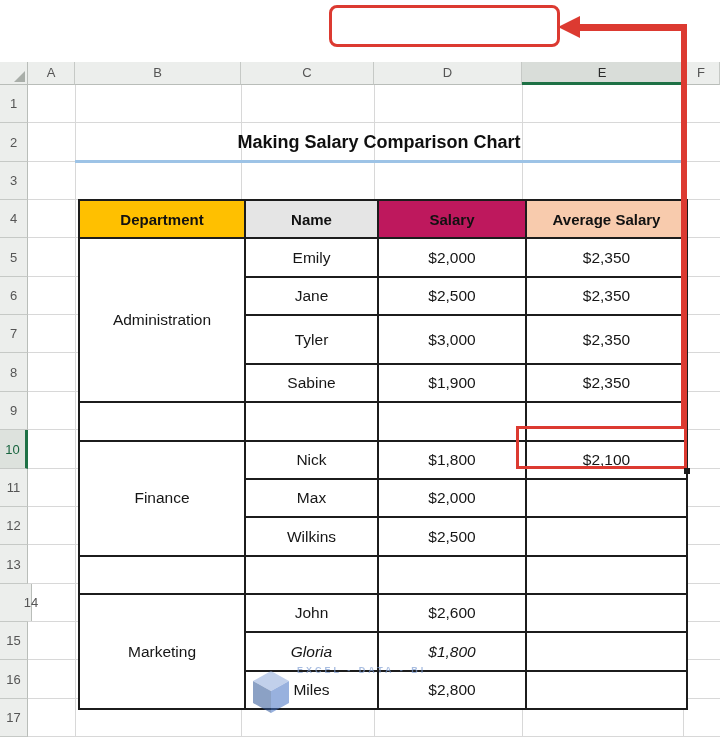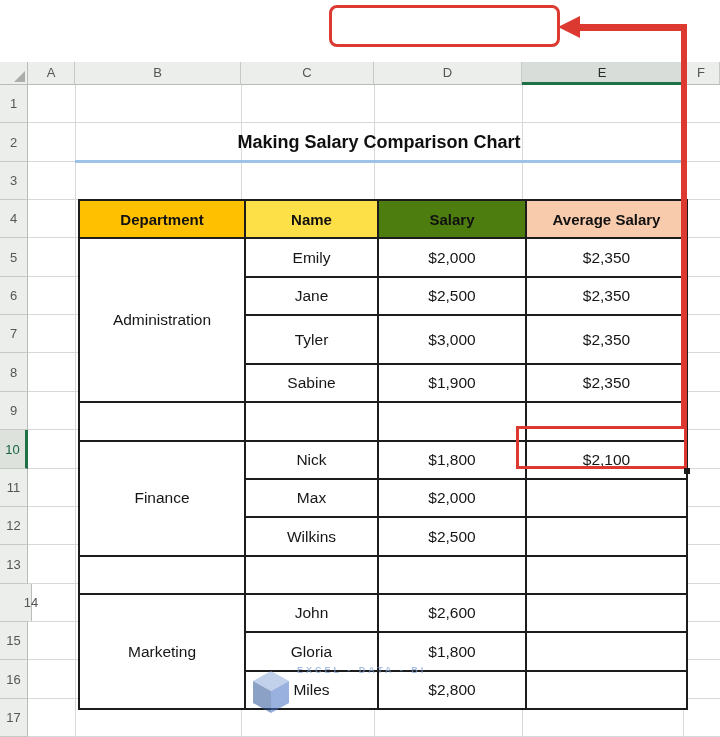--- a/index.html
+++ b/index.html
@@ -182,22 +182,22 @@
   <table id="salary-table">
     <colgroup>
       <col style="width:166px">
         <col style="width:133px">
         <col style="width:148px">
         <col style="width:161px">
     </colgroup>
     <tbody id="table-body">
         <tr style="height: 38.3529px;">
           <th style="background: rgb(255, 192, 0);">Department</th>
-          <th style="background: #fde047;">Name</th>
-          <th style="background: #4d7c0f;">Salary</th>
+          <th style="background: #e5e5e5;">Name</th>
+          <th style="background: #be185d;">Salary</th>
           <th style="background: rgb(248, 203, 173);">Average Salary</th>
         </tr>
         <tr style="height: 38.3529px;">
           <td rowspan="4">Administration</td>
           <td>Emily</td>
           <td>$2,000</td>
           <td>$2,350</td>
         </tr>
         <tr style="height: 38.3529px;">
           <td>Jane</td>
@@ -241,21 +241,21 @@
           <td></td>
           <td></td>
           <td></td>
         </tr>
         <tr style="height: 38.3529px;">
           <td rowspan="3">Marketing</td>
           <td>John</td>
           <td>$2,600</td>
           <td></td>
         </tr>
-        <tr style="height: 38.3529px;">
+        <tr style="height: 38.3529px; font-style: italic;">
           <td>Gloria</td>
           <td>$1,800</td>
           <td></td>
         </tr>
         <tr style="height: 38.3529px;">
           <td>Miles</td>
           <td>$2,800</td>
           <td></td>
         </tr>
       </tbody>

